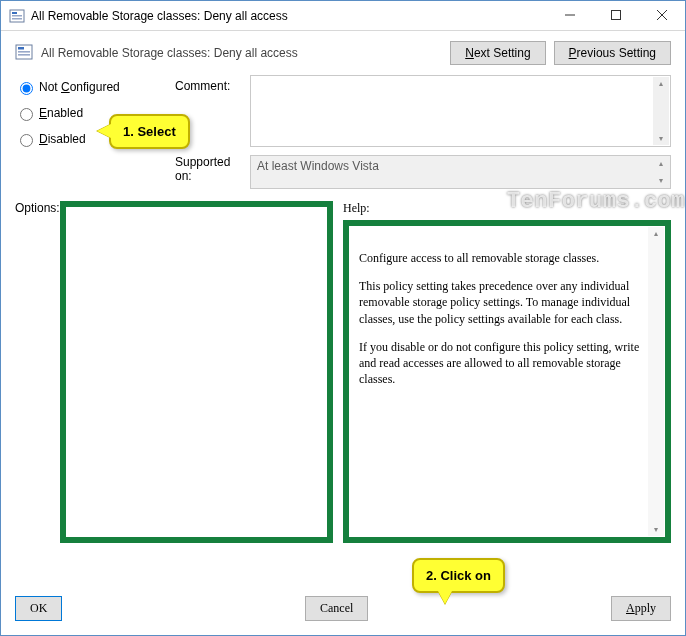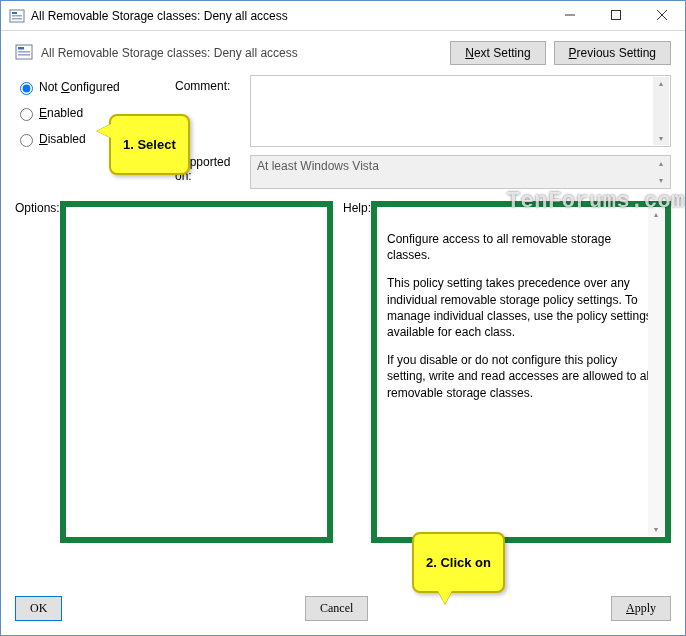--- a/index.html
+++ b/index.html
@@ -145,21 +145,22 @@
     height: 342px;
   }
   .options-col {
     flex: 0 0 318px;
     display: flex;
     flex-direction: row;
   }
   .help-col {
     flex: 1;
     display: flex;
-    flex-direction: row;
+    flex-direction: column;
+    font-family: Liberation Serif, serif;
   }
   .col-label {
     color: #000;
     margin-bottom: 4px;
   }
   .panel {
     flex: 1;
     border: 6px solid #15803d;
     background: #fff;
     padding: 24px 10px;
@@ -179,21 +180,21 @@
     bottom: 6px; right: 0; left: 0; font-family: Liberation Serif, serif;
   }
   button.ok { border: 1px solid #0078d7; }
 
   
   .callout {
     position: absolute;
     background: #ffff33;
     border: 2px solid #c0b000;
     border-radius: 8px;
-    padding: 21px 12px;
+    padding: 8px 12px;
     font-weight: bold;
     font-size: 13px;
     color: #000;
     box-shadow: 2px 2px 4px rgba(0,0,0,0.25);
     z-index: 50;
   }
   .callout::before {
     content: "";
     position: absolute;
     width: 0; height: 0;

